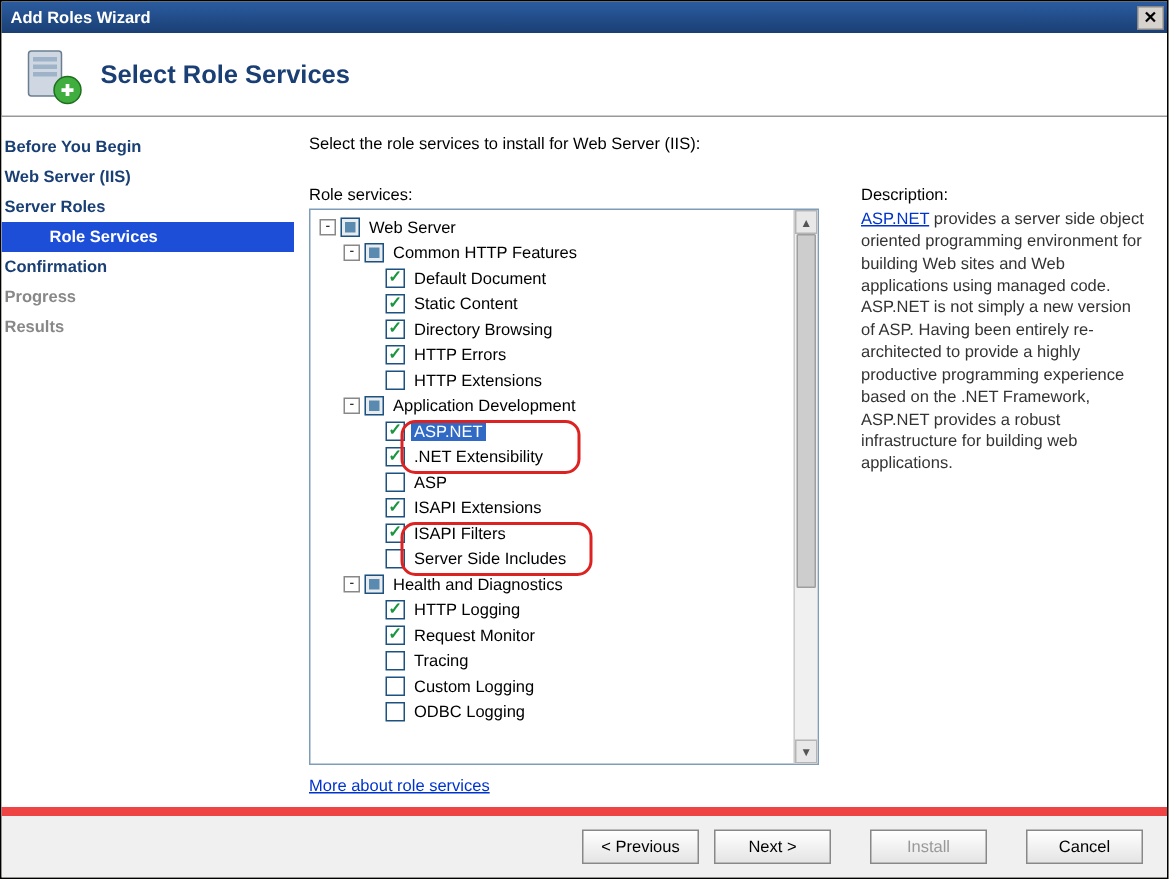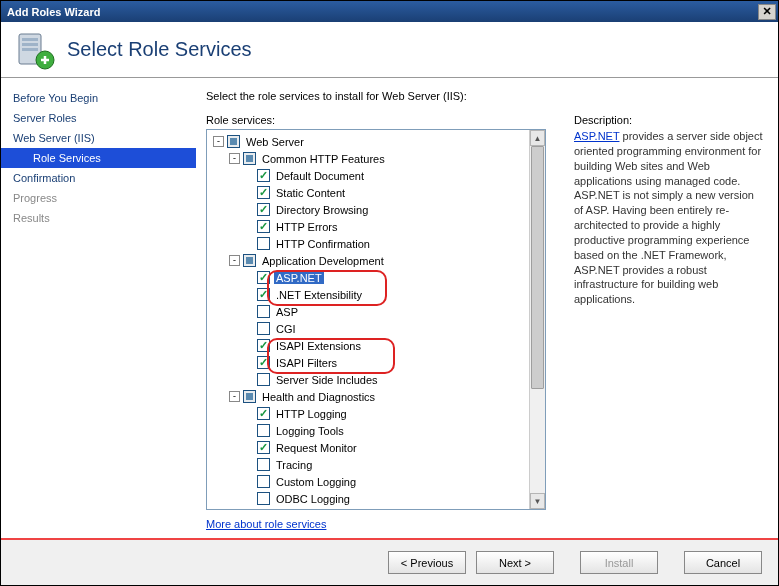--- a/index.html
+++ b/index.html
@@ -39,54 +39,55 @@
     height: 56px;
     background: #fff;
     display: flex;
     align-items: center;
     gap: 12px;
     padding: 0 14px;
     border-bottom: 1px solid #999;
   }
   .header-icon { width: 40px; height: 40px; }
   .header h1 {
-    font-size: 20px;
-    font-weight: normal;
+    font-size: 17px;
+    font-weight: bold;
     color: #1a3f74;
     margin: 0;
   }
   .body {
     display: flex;
     height: 460px;
     background: #fff;
   }
   .sidebar {
     width: 195px;
     background: #fff;
     padding-top: 10px;
   }
   .sidebar .step {
-    padding: 4px 12px 4px 12px;
+    padding: 4px 12px 4px 2px;
     color: #1a3f74;
     cursor: default;
+    font-weight: bold;
   }
   .sidebar .step.sub { padding-left: 32px; }
   .sidebar .step.active {
     background: #1d4ed8;
     color: #fff;
   }
   .sidebar .step.disabled { color: #888; }
   .main {
     flex: 1;
     padding: 12px 14px 0 10px;
     display: flex;
     flex-direction: column;
     position: relative;
   }
-  .instr { margin-bottom: 12px; }
+  .instr { margin-bottom: 22px; }
   .cols { display: flex; gap: 28px; flex: 1; min-height: 0; }
   .treecol { flex: 1; display: flex; flex-direction: column; min-width: 0; }
   .desccol { width: 190px; }
   .lbl { margin-bottom: 3px; }
   .tree {
     border: 1px solid #7f9db9;
     background: #fff;
     flex: 1;
     overflow: hidden;
     position: relative;
@@ -152,21 +153,21 @@
     display: flex; flex-direction: column;
   }
   .sb-btn { height: 16px; background:#e8e8e8; border:1px solid #b5b5b5; display:flex;align-items:center;justify-content:center;font-size:8px;color:#555;}
   .sb-track { flex:1; position:relative;}
   .sb-thumb { position:absolute; left:1px; right:1px; top:0; height:70%; background:#cdcdcd; border:1px solid #9e9e9e; border-radius:1px;}
   .link { color: #0033cc; text-decoration: underline; cursor: default; }
   .more { padding: 8px 0; }
   .desc-text { color: #333; line-height: 1.35; }
   .footer {
     height: 47px;
-    border-top: 2px solid #ef4444;
+    border-top: 6px solid #ef4444;
     background: #f0f0f0;
     display: flex;
     align-items: center;
     justify-content: flex-end;
     gap: 10px;
     padding: 0 16px;
   }
   .btn {
     min-width: 78px;
     height: 23px;
@@ -195,22 +196,22 @@
     <rect x="7" y="18" width="16" height="3" fill="#9fb3c8"></rect>
     <circle cx="30" cy="30" r="9" fill="#3fae3f" stroke="#1f6f1f"></circle>
     <path d="M26 30 h8 M30 26 v8" stroke="#fff" stroke-width="2.5"></path>
   </svg>
   <h1>Select Role Services</h1>
 </div>
 
 <div class="body">
   <div class="sidebar" id="sidebar">
       <div class="step">Before You Begin</div>
+      <div class="step">Web Server (IIS)</div>
       <div class="step">Server Roles</div>
-      <div class="step">Web Server (IIS)</div>
       <div class="step sub active">Role Services</div>
       <div class="step">Confirmation</div>
       <div class="step disabled">Progress</div>
       <div class="step disabled">Results</div>
     </div>
   <div class="main">
     <div class="instr">Select the role services to install for Web Server (IIS):</div>
     <div class="cols">
       <div class="treecol">
         <div class="lbl">Role services:</div>
@@ -237,67 +238,59 @@
               <div class="node indent2">
                 <span class="cb checked"></span>
                 <span class="nlabel">Directory Browsing</span>
               </div>
               <div class="node indent2">
                 <span class="cb checked"></span>
                 <span class="nlabel">HTTP Errors</span>
               </div>
               <div class="node indent2">
                 <span class="cb "></span>
-                <span class="nlabel">HTTP Confirmation</span>
+                <span class="nlabel">HTTP Extensions</span>
               </div>
               <div class="node indent1">
                 <span class="exp">-</span>
                 <span class="cb gray"></span>
                 <span class="nlabel">Application Development</span>
               </div>
               <div class="node indent2">
                 <span class="cb checked"></span>
                 <span class="nlabel sel">ASP.NET</span>
               </div>
               <div class="node indent2">
                 <span class="cb checked"></span>
                 <span class="nlabel">.NET Extensibility</span>
               </div>
               <div class="node indent2">
                 <span class="cb "></span>
                 <span class="nlabel">ASP</span>
               </div>
               <div class="node indent2">
-                <span class="cb "></span>
-                <span class="nlabel">CGI</span>
-              </div>
-              <div class="node indent2">
                 <span class="cb checked"></span>
                 <span class="nlabel">ISAPI Extensions</span>
               </div>
               <div class="node indent2">
                 <span class="cb checked"></span>
                 <span class="nlabel">ISAPI Filters</span>
               </div>
               <div class="node indent2">
                 <span class="cb "></span>
                 <span class="nlabel">Server Side Includes</span>
               </div>
               <div class="node indent1">
                 <span class="exp">-</span>
                 <span class="cb gray"></span>
                 <span class="nlabel">Health and Diagnostics</span>
               </div>
               <div class="node indent2">
                 <span class="cb checked"></span>
                 <span class="nlabel">HTTP Logging</span>
-              </div>
-              <div class="node indent2">
-                <span class="cb "></span>
-                <span class="nlabel">Logging Tools</span>
               </div>
               <div class="node indent2">
                 <span class="cb checked"></span>
                 <span class="nlabel">Request Monitor</span>
               </div>
               <div class="node indent2">
                 <span class="cb "></span>
                 <span class="nlabel">Tracing</span>
               </div>
               <div class="node indent2">

